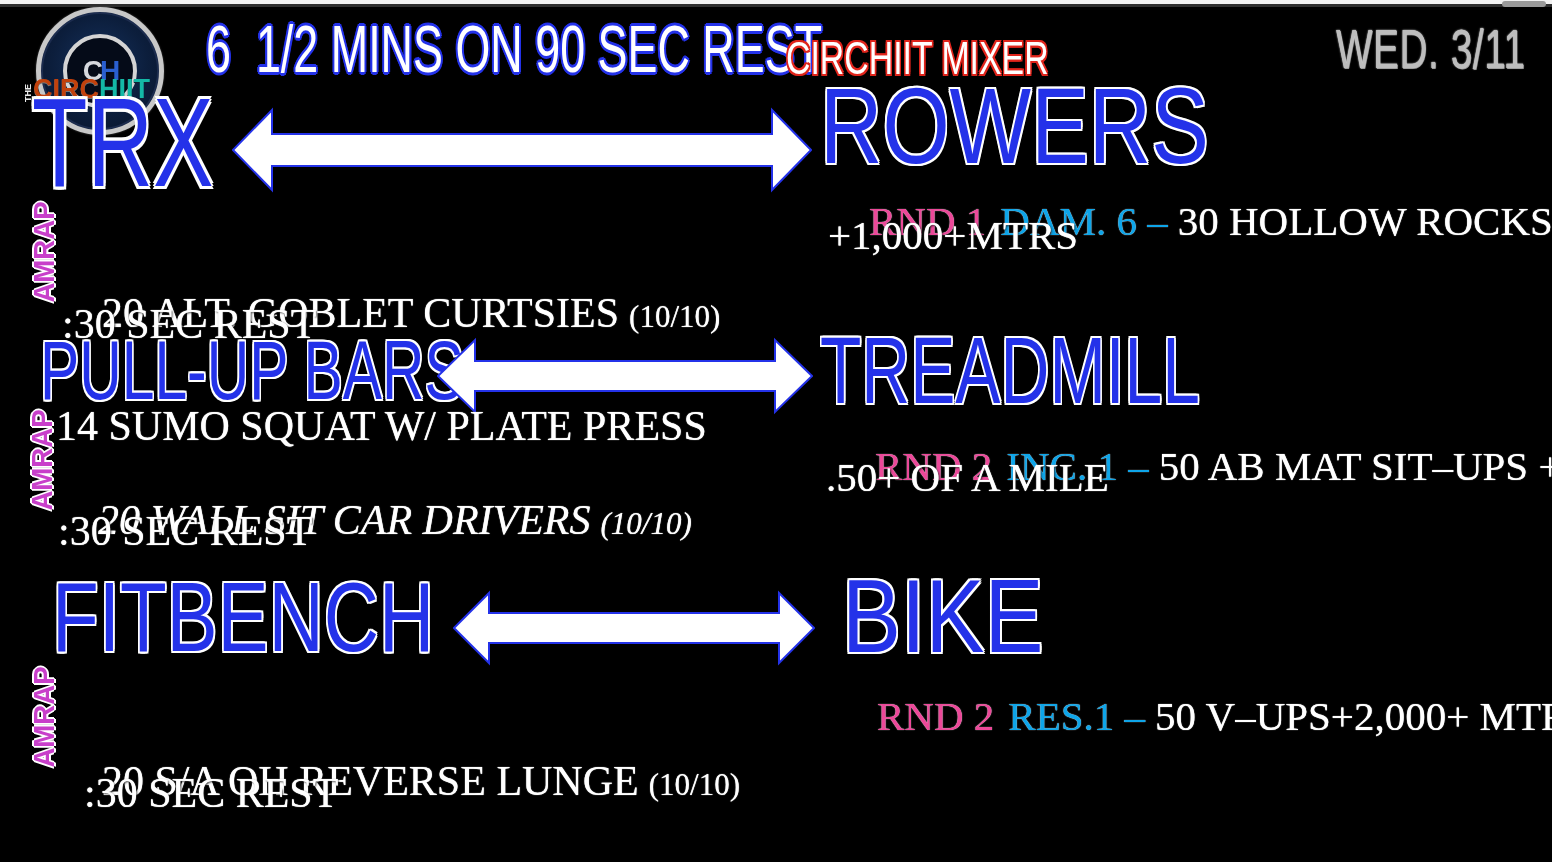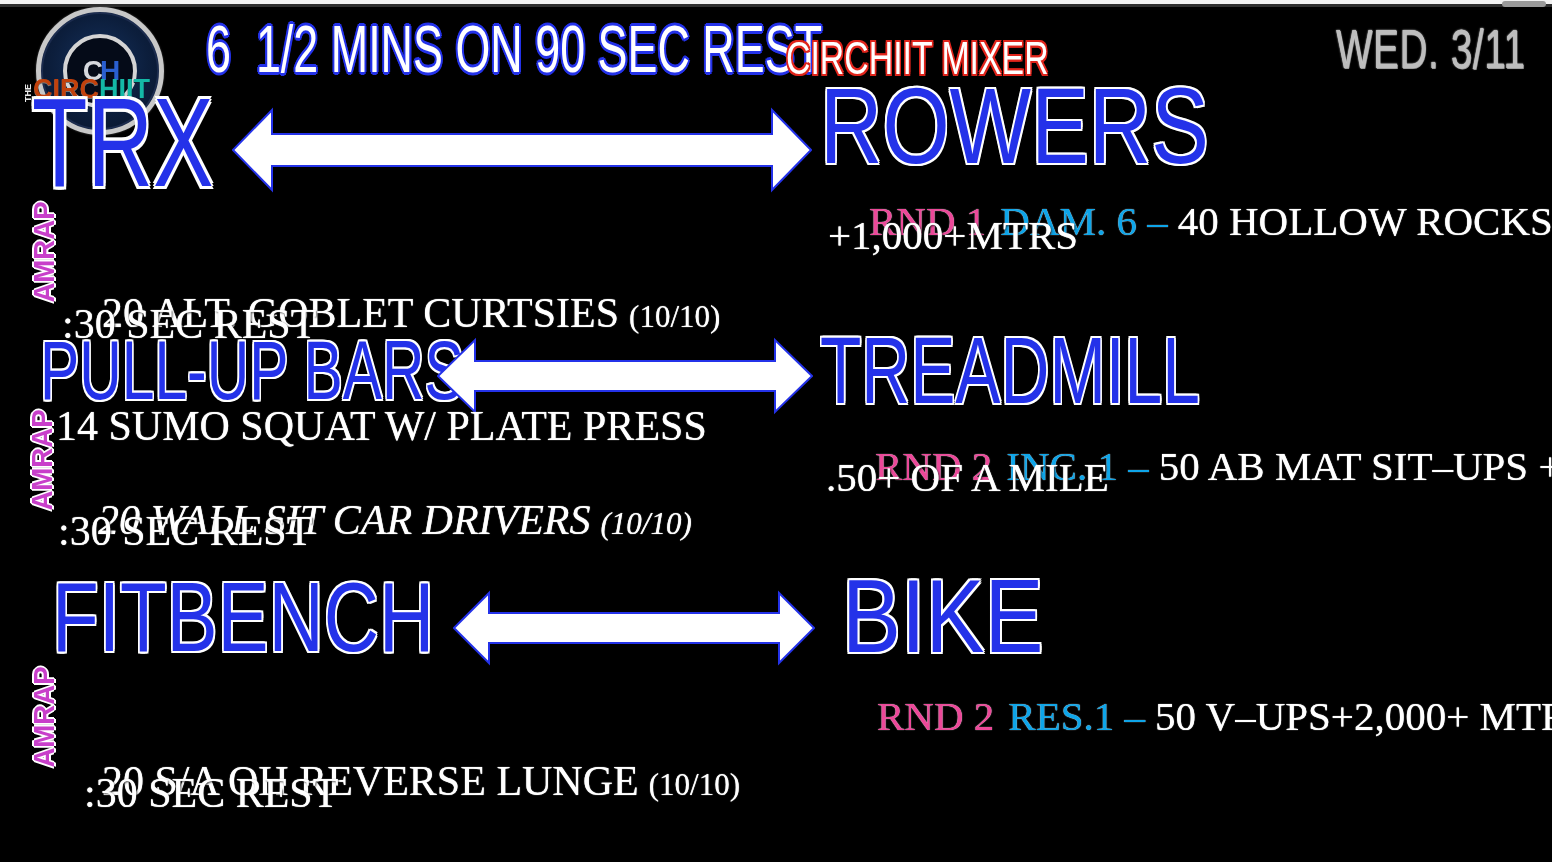--- a/index.html
+++ b/index.html
@@ -85,21 +85,21 @@
 
   <div class="hd blue ow3" style="left:32px;top:80px;font-size:126px;transform:scaleX(.72);">TRX</div>
 
   <svg class="arrow" style="left:232px;top:106px;" width="580" height="88" viewBox="0 0 580 88">
     <polygon points="1,44 40,4 40,28 540,28 540,4 579,44 540,84 540,60 40,60 40,84" fill="#ffffff" stroke="#2432e9" stroke-width="2"></polygon>
   </svg>
 
   <div class="hd blue ow2" style="left:820px;top:72px;font-size:108px;transform:scaleX(.8);">ROWERS</div>
 
   <div class="serif-line" style="left:828px;top:160px;font-size:41px;">
-    <span class="yellow">RND 1</span><span class="red">DAM. 6 –</span><span>40 HOLLOW ROCKS</span>
+    <span class="yellow">RND 1</span><span class="red">DAM. 6 –</span><span>30 HOLLOW ROCKS</span>
   </div>
   <div class="serif-line" style="left:828px;top:215px;font-size:41px;">+1,000+MTRS</div>
 
   <div class="amrap" style="left:-4px;top:235px;">AMRAP</div>
   <div class="serif-line" style="left:60px;top:250px;">
     <span>20 ALT. GOBLET CURTSIES</span><span class="suffix">(10/10)</span>
   </div>
   <div class="serif-line" style="left:62px;top:303px;">:30 SEC REST</div>
 
   <div class="hd blue ow2" style="left:40px;top:328px;font-size:84px;transform:scaleX(.7);">PULL-UP BARS</div>

